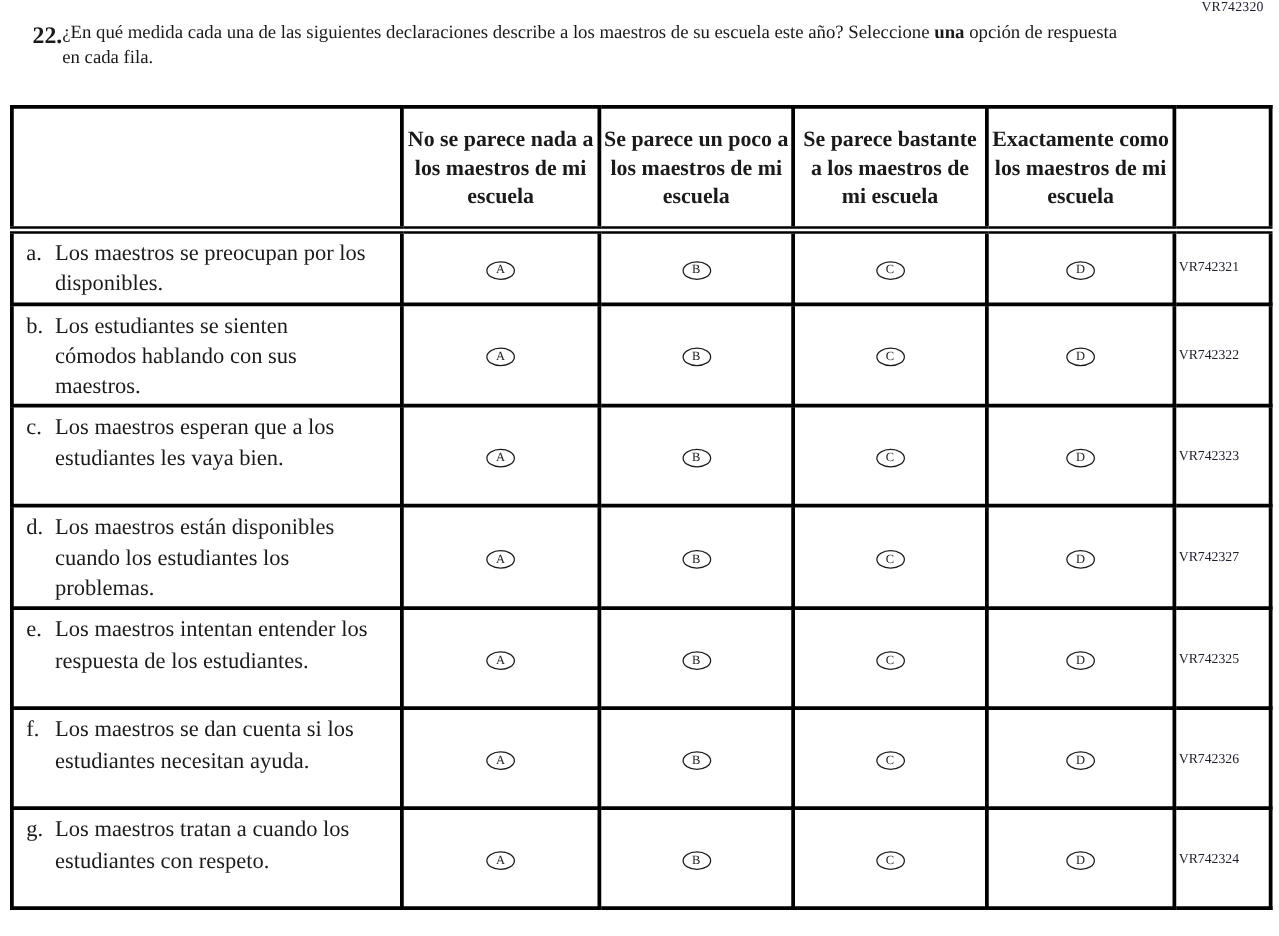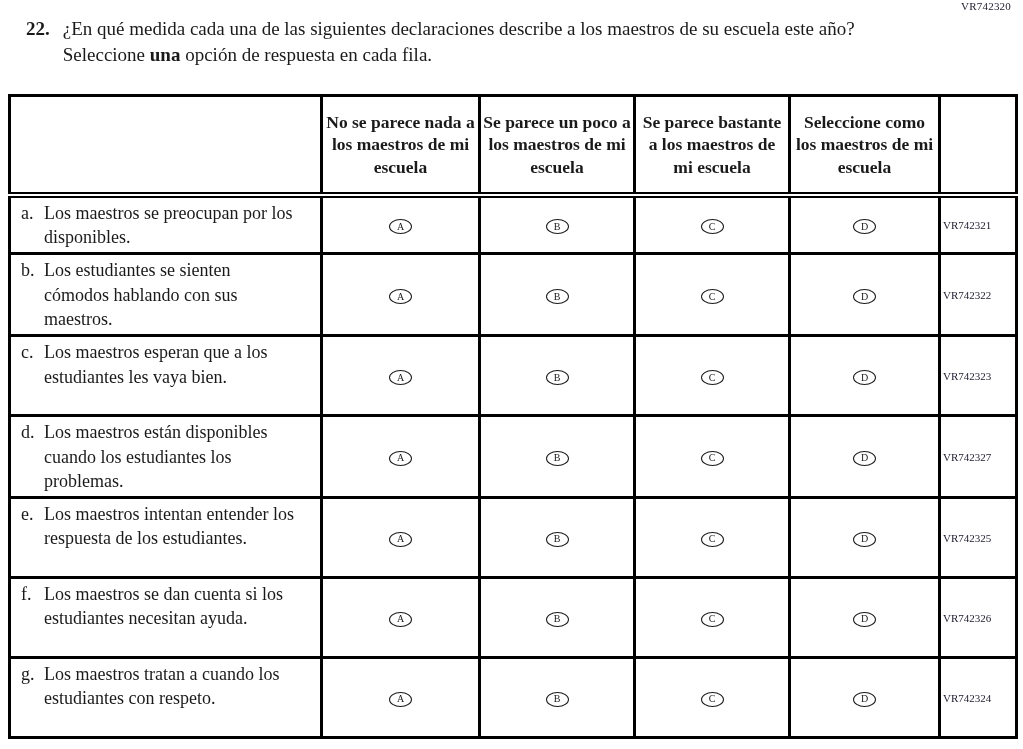--- a/index.html
+++ b/index.html
@@ -20,26 +20,25 @@
     color: #1c1c2e;
   }
   .question {
     display: flex;
     align-items: flex-start;
     margin: 16px 0 0 26px;
   }
   .qnum {
     font-weight: bold;
     font-size: 19px;
-    margin-right: 13px;
     line-height: 1.35;
   }
   .qtext {
     margin: 0;
-    font-size: 19px;
+    font-size: 15px;
     line-height: 1.35;
     max-width: 850px;
   }
   .qtext b { font-weight: bold; }
 
   table.matrix {
     border-collapse: collapse;
     table-layout: fixed;
     width: 1007px;
     margin: 27px 15px 0 8px;
@@ -115,21 +114,21 @@
     <col style="width:155px">
     <col style="width:150px">
     <col style="width:77px">
   </colgroup>
   <thead>
     <tr>
       <th></th>
       <th>No se parece nada a los maestros de mi escuela</th>
       <th>Se parece un poco a los maestros de mi escuela</th>
       <th>Se parece bastante a los maestros de mi escuela</th>
-      <th>Seleccione como los maestros de mi escuela</th>
+      <th>Exactamente como los maestros de mi escuela</th>
       <th></th>
     </tr>
   </thead>
   <tbody>
     <tr class="short">
       <td class="stmt">
           <div class="stmt-inner">
             <span class="row-letter">a.</span>
             <span class="row-text">Los maestros se preocupan por los disponibles.</span>
           </div>

